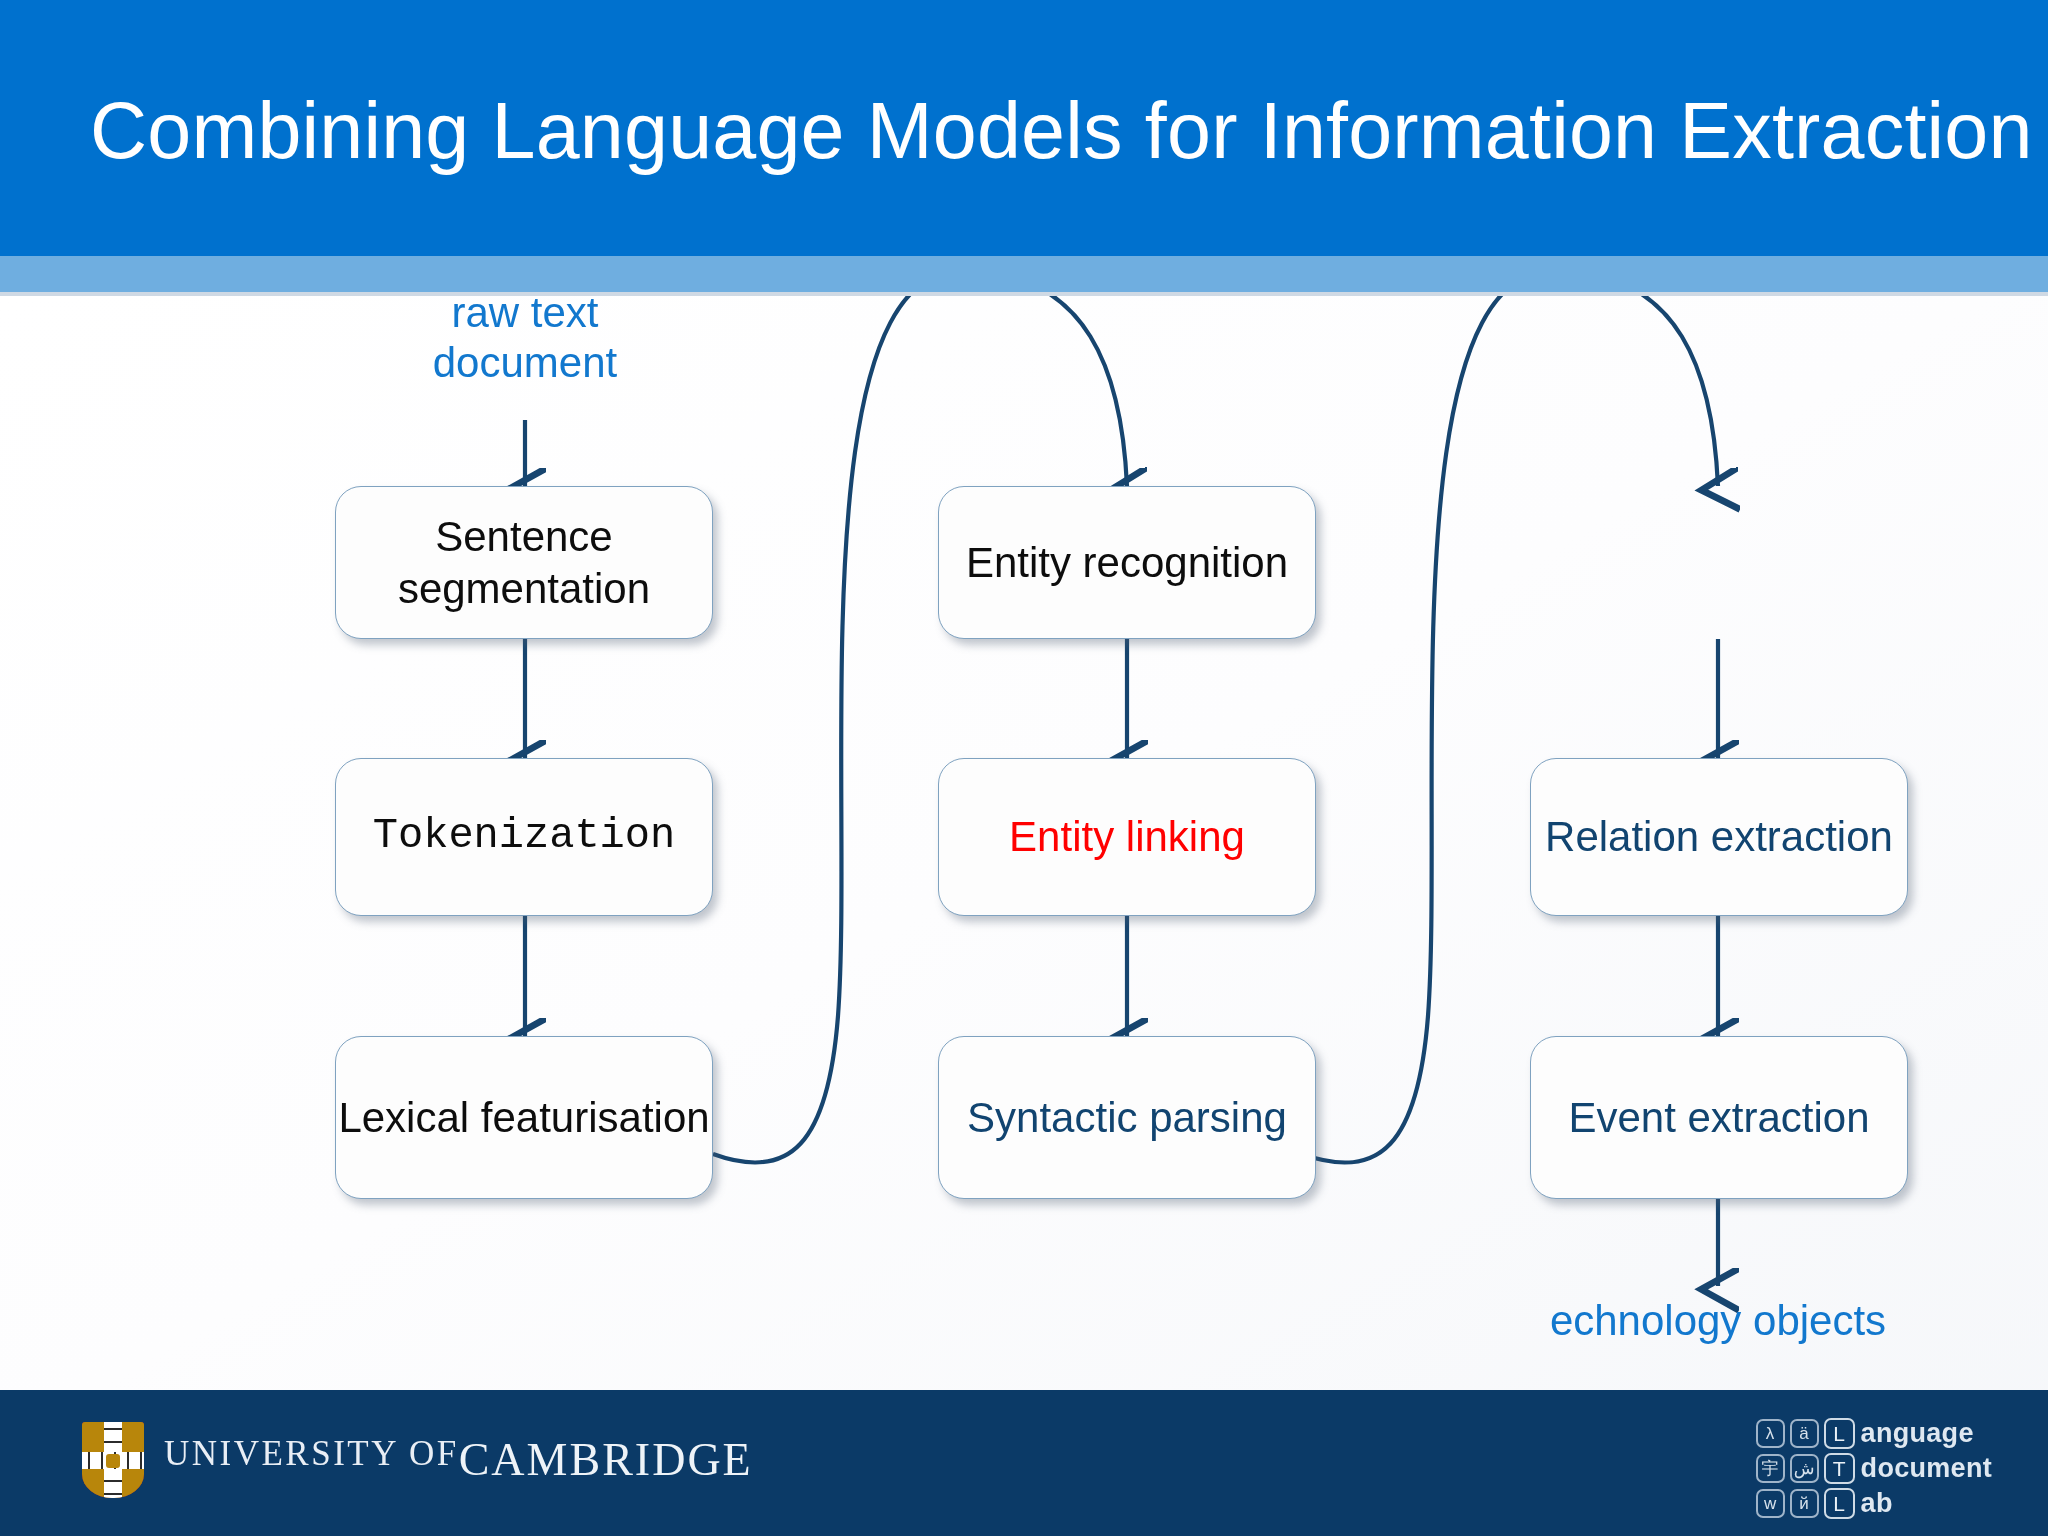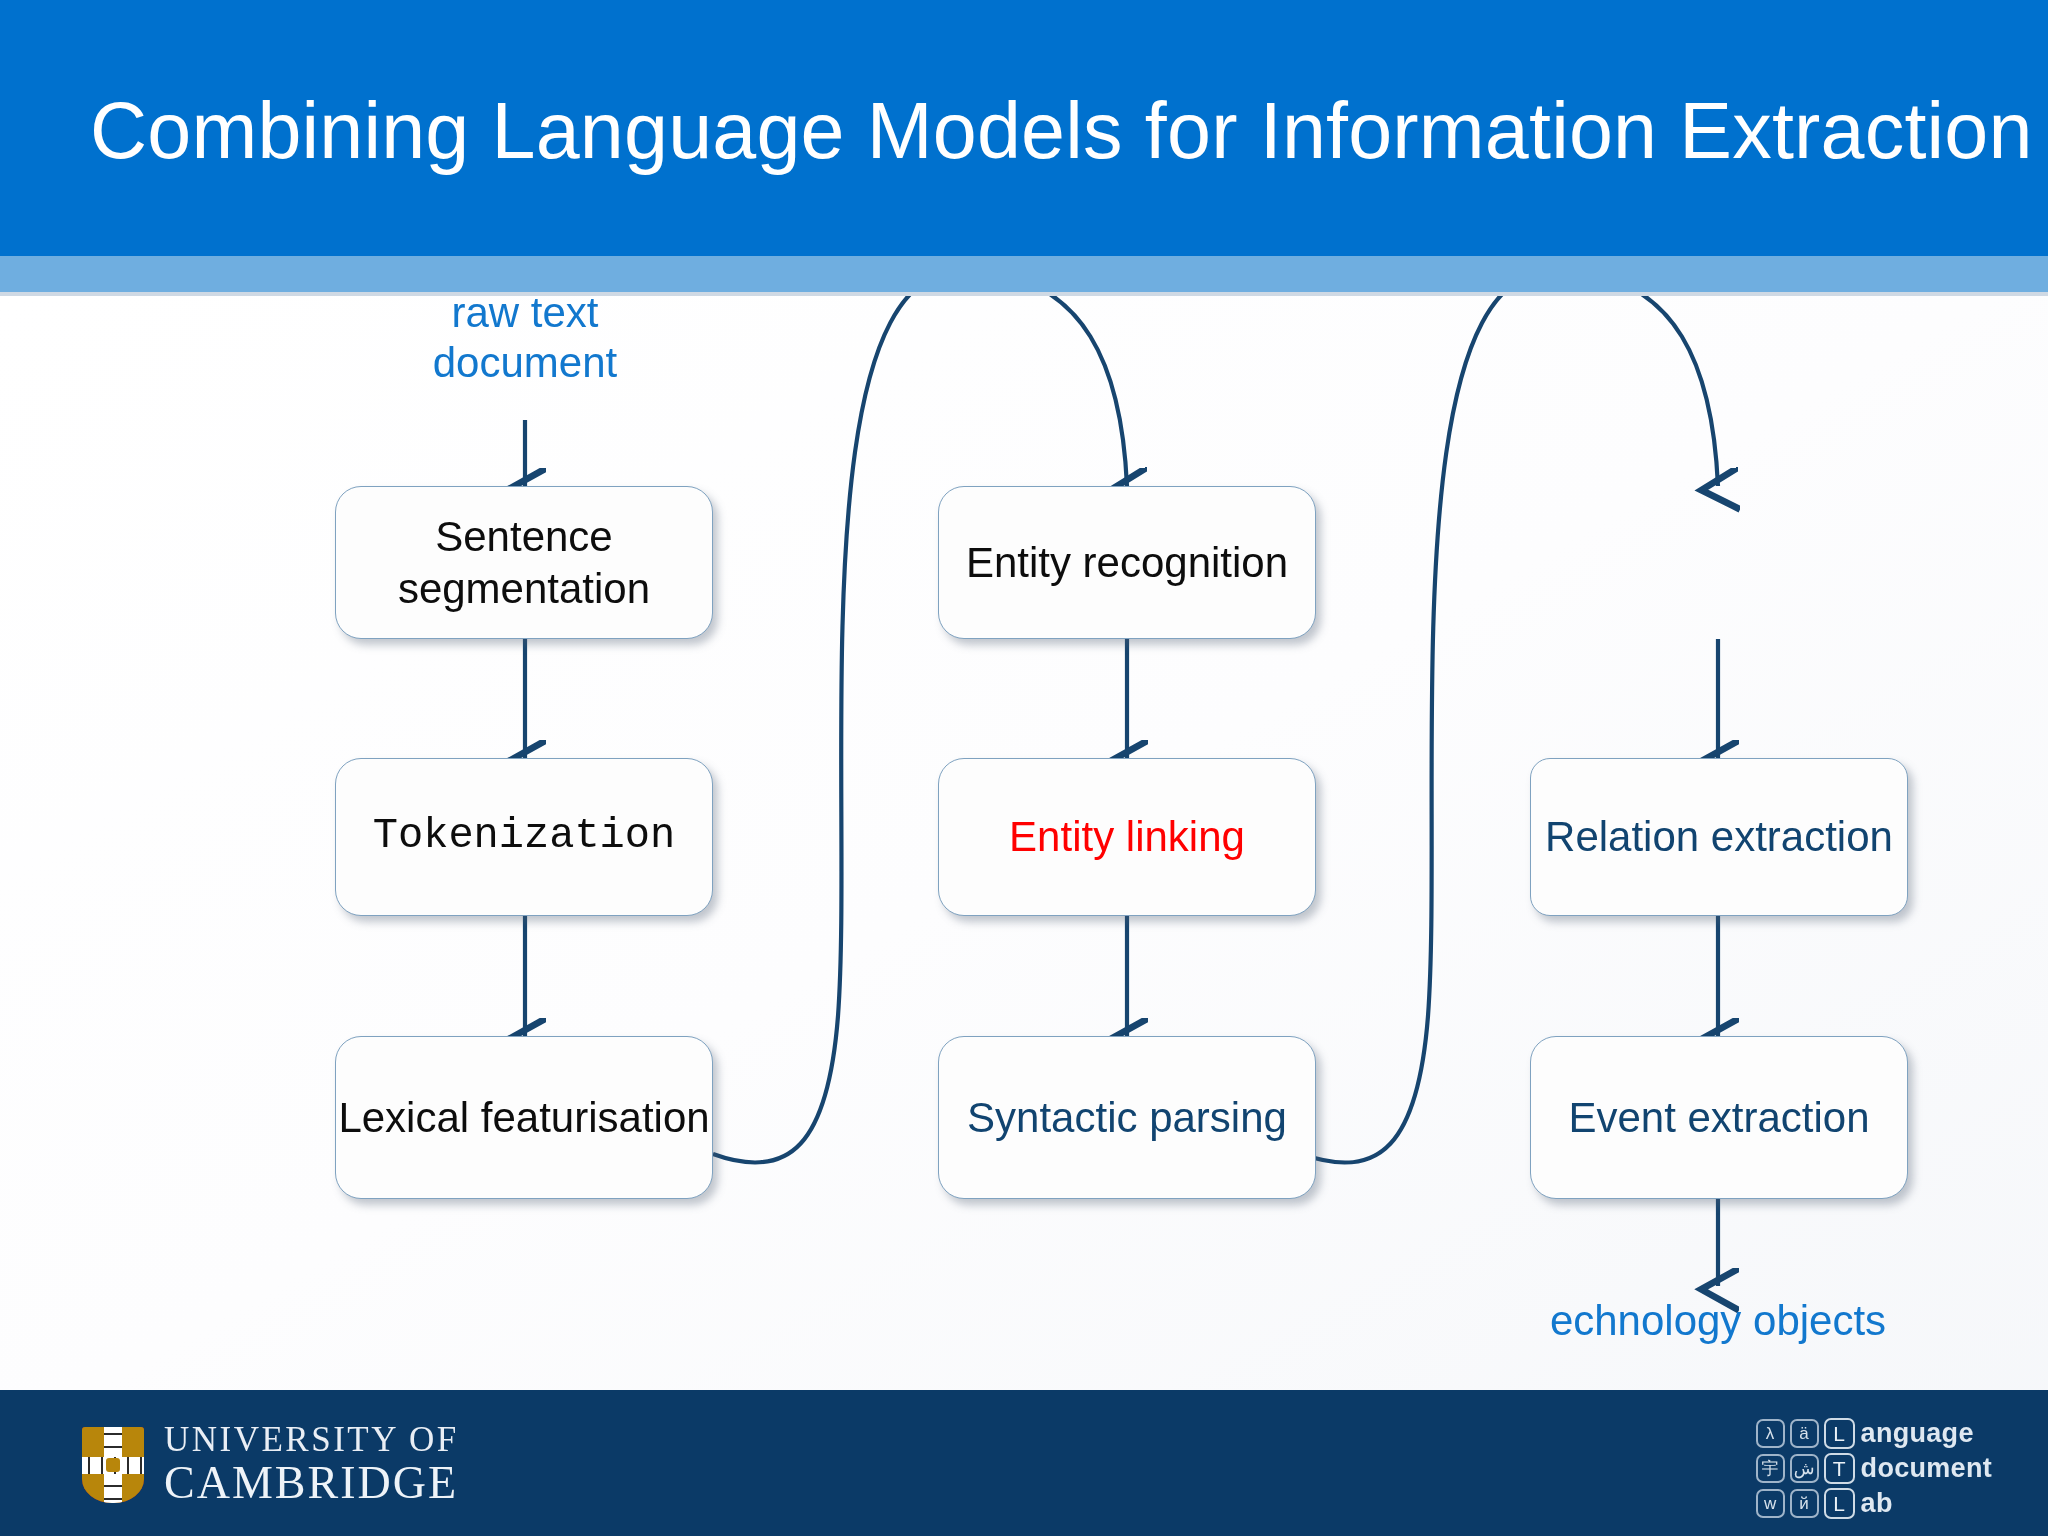--- a/index.html
+++ b/index.html
@@ -87,21 +87,21 @@
     background:repeating-linear-gradient(180deg,#fff 0 6px,#2b2b2b 6px 8px,#fff 8px 13px);
   }
   .shield .cross-h{
     position:absolute;left:0;top:40%;width:100%;height:22%;
     background:repeating-linear-gradient(90deg,#fff 0 6px,#2b2b2b 6px 8px,#fff 8px 13px);
   }
   .shield .boss{
     position:absolute;left:38%;top:42%;width:24%;height:18%;
     background:#B8860B;border-radius:3px;
   }
-  .cam-words{display:flex;flex-direction:column;justify-content:center;}
+  .cam-words{display:flex;justify-content:center;}
   .cam-line1{
     font-family:"Liberation Serif", serif;
     color:#e9eef5;font-size:35px;letter-spacing:2.5px;line-height:1.05;
   }
   .cam-line2{
     font-family:"Liberation Serif", serif;
     color:#eef3f8;font-size:46px;letter-spacing:2px;line-height:1.05;
   }
 
   .ltl-logo{
@@ -183,21 +183,21 @@
     </div>
     <div class="node" style="left:938px;top:462px;width:378px;height:158px;">
       <span class="node-label c-red">Entity
 linking</span>
     </div>
     <div class="node" style="left:938px;top:740px;width:378px;height:163px;">
       <span class="node-label c-navy">Syntactic
 parsing</span>
     </div>
 
-    <div class="node" style="left:1530px;top:462px;width:378px;height:158px;border-radius:20px;">
+    <div class="node" style="left:1530px;top:462px;width:378px;height:158px;">
       <span class="node-label c-navy">Relation
 extraction</span>
     </div>
     <div class="node" style="left:1530px;top:740px;width:378px;height:163px;">
       <span class="node-label c-navy">Event
 extraction</span>
     </div>
 
     <div class="free-label" style="left:1448px;top:1000px;width:540px;">echnology objects</div>
 

